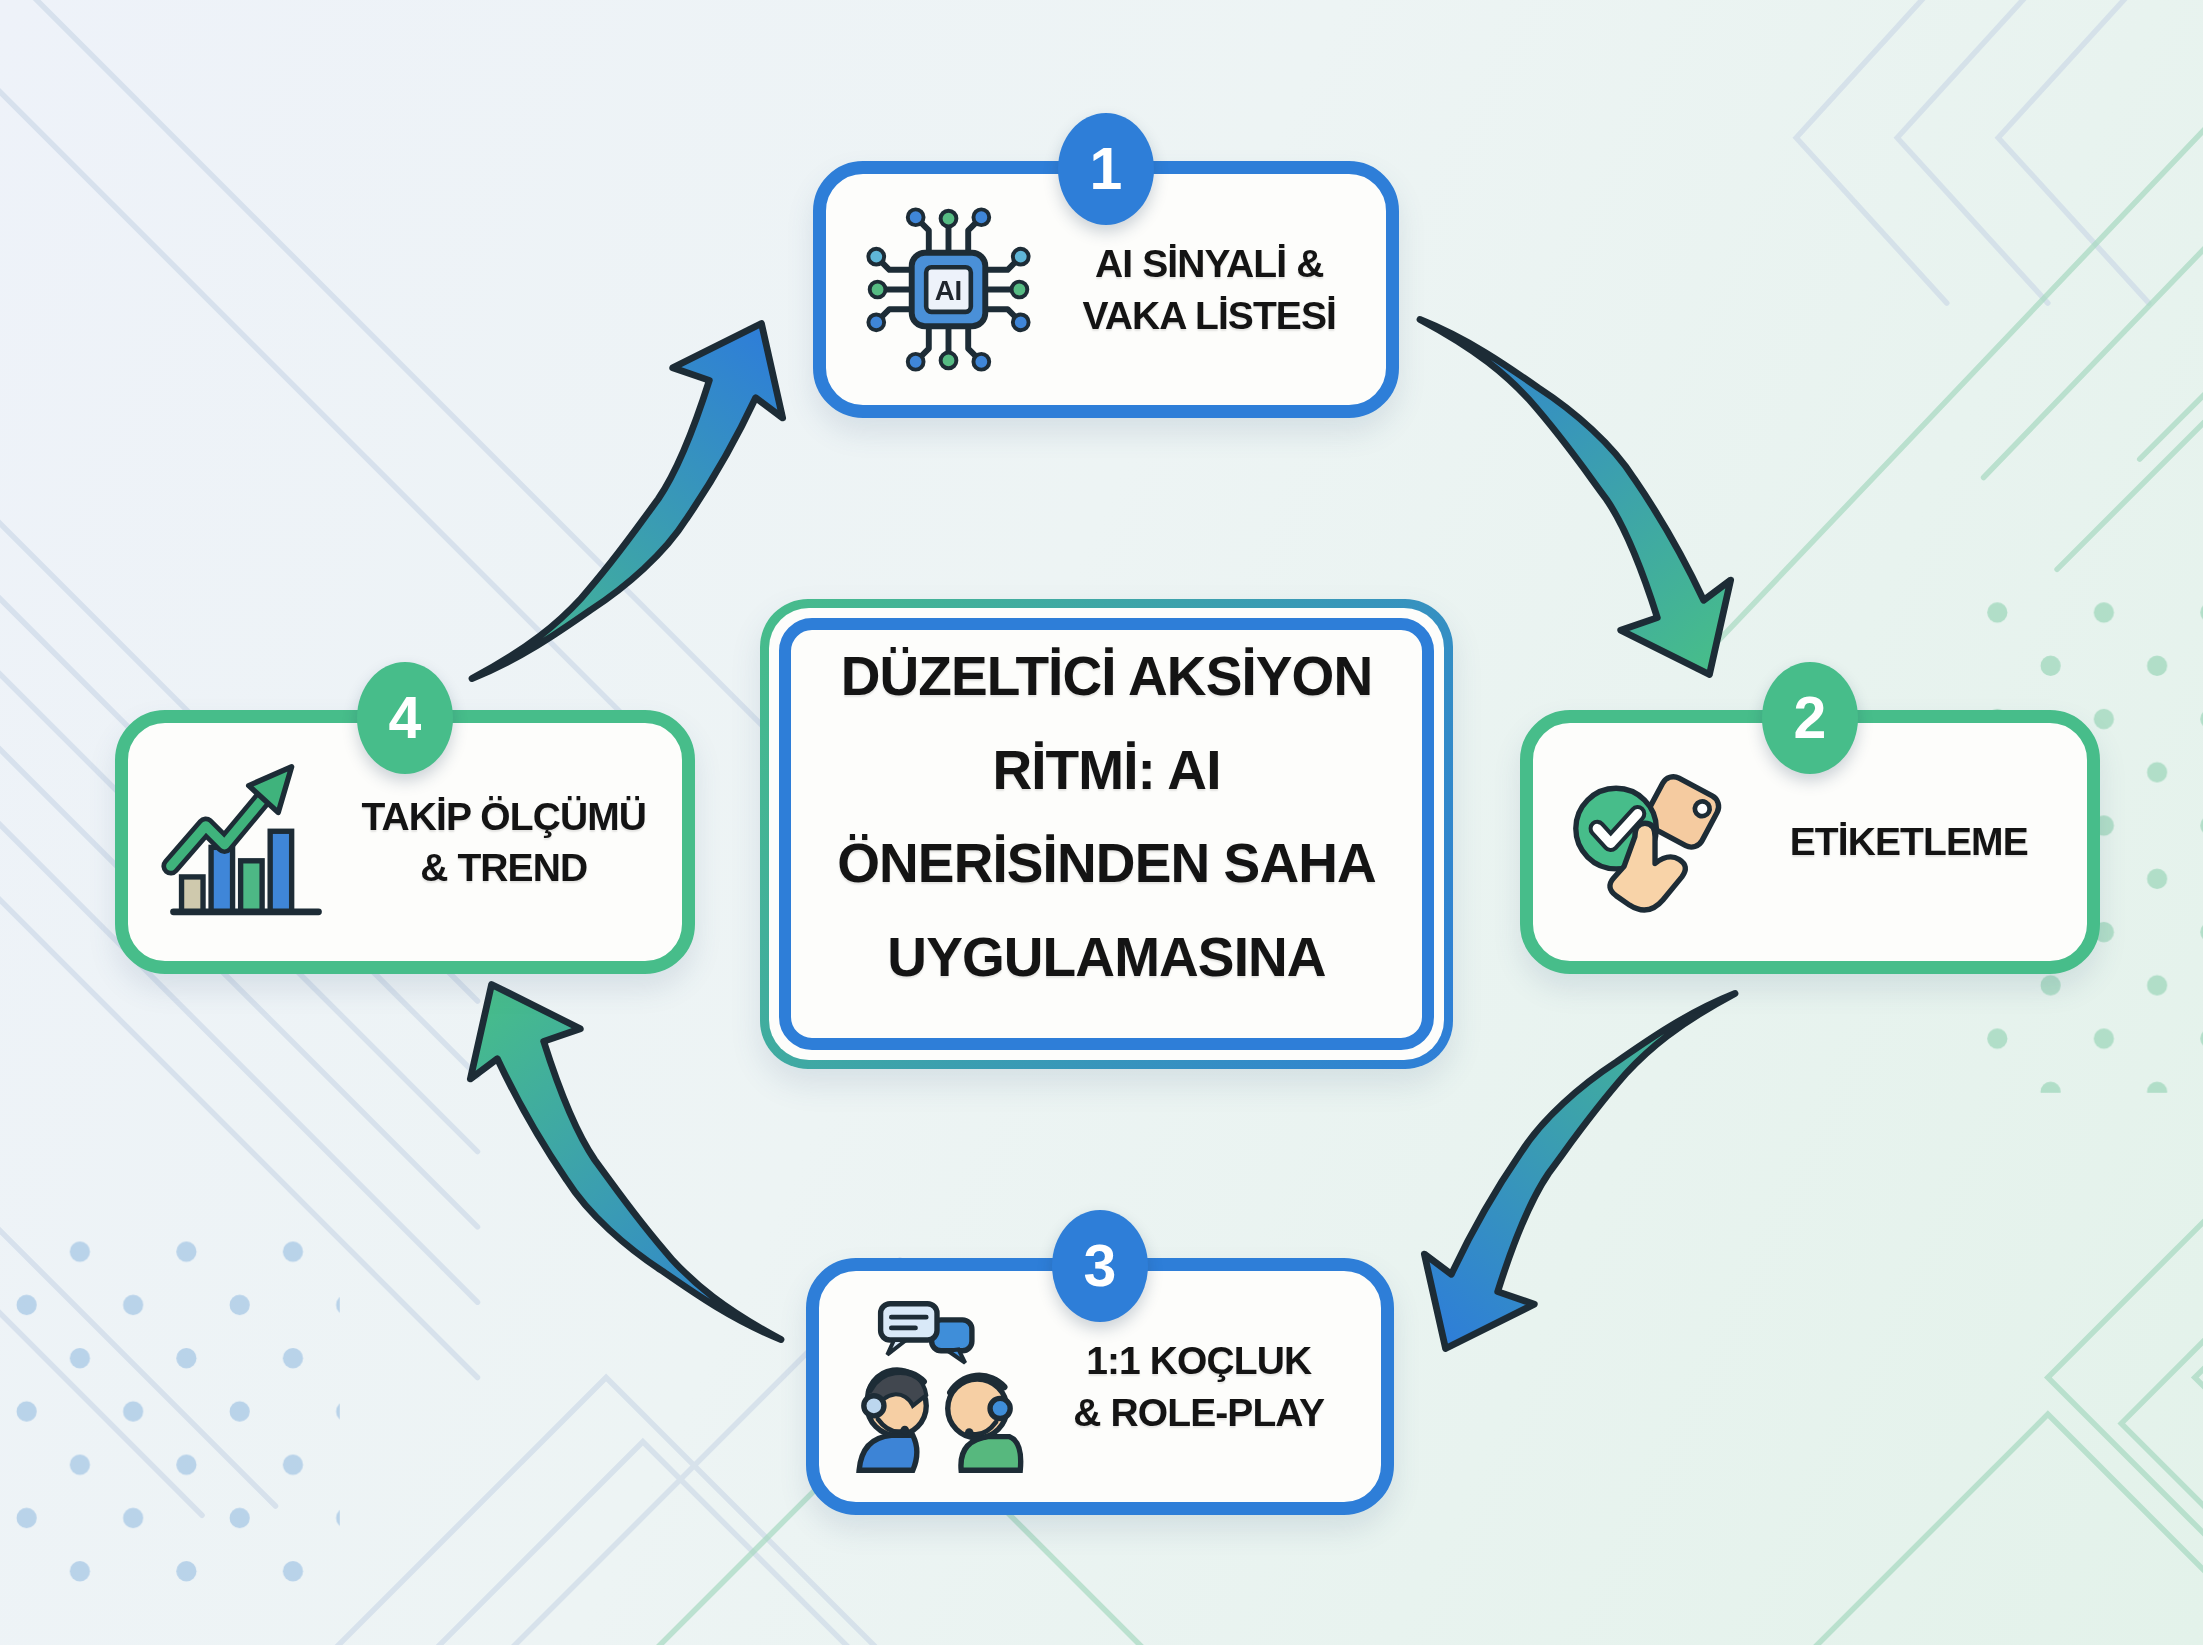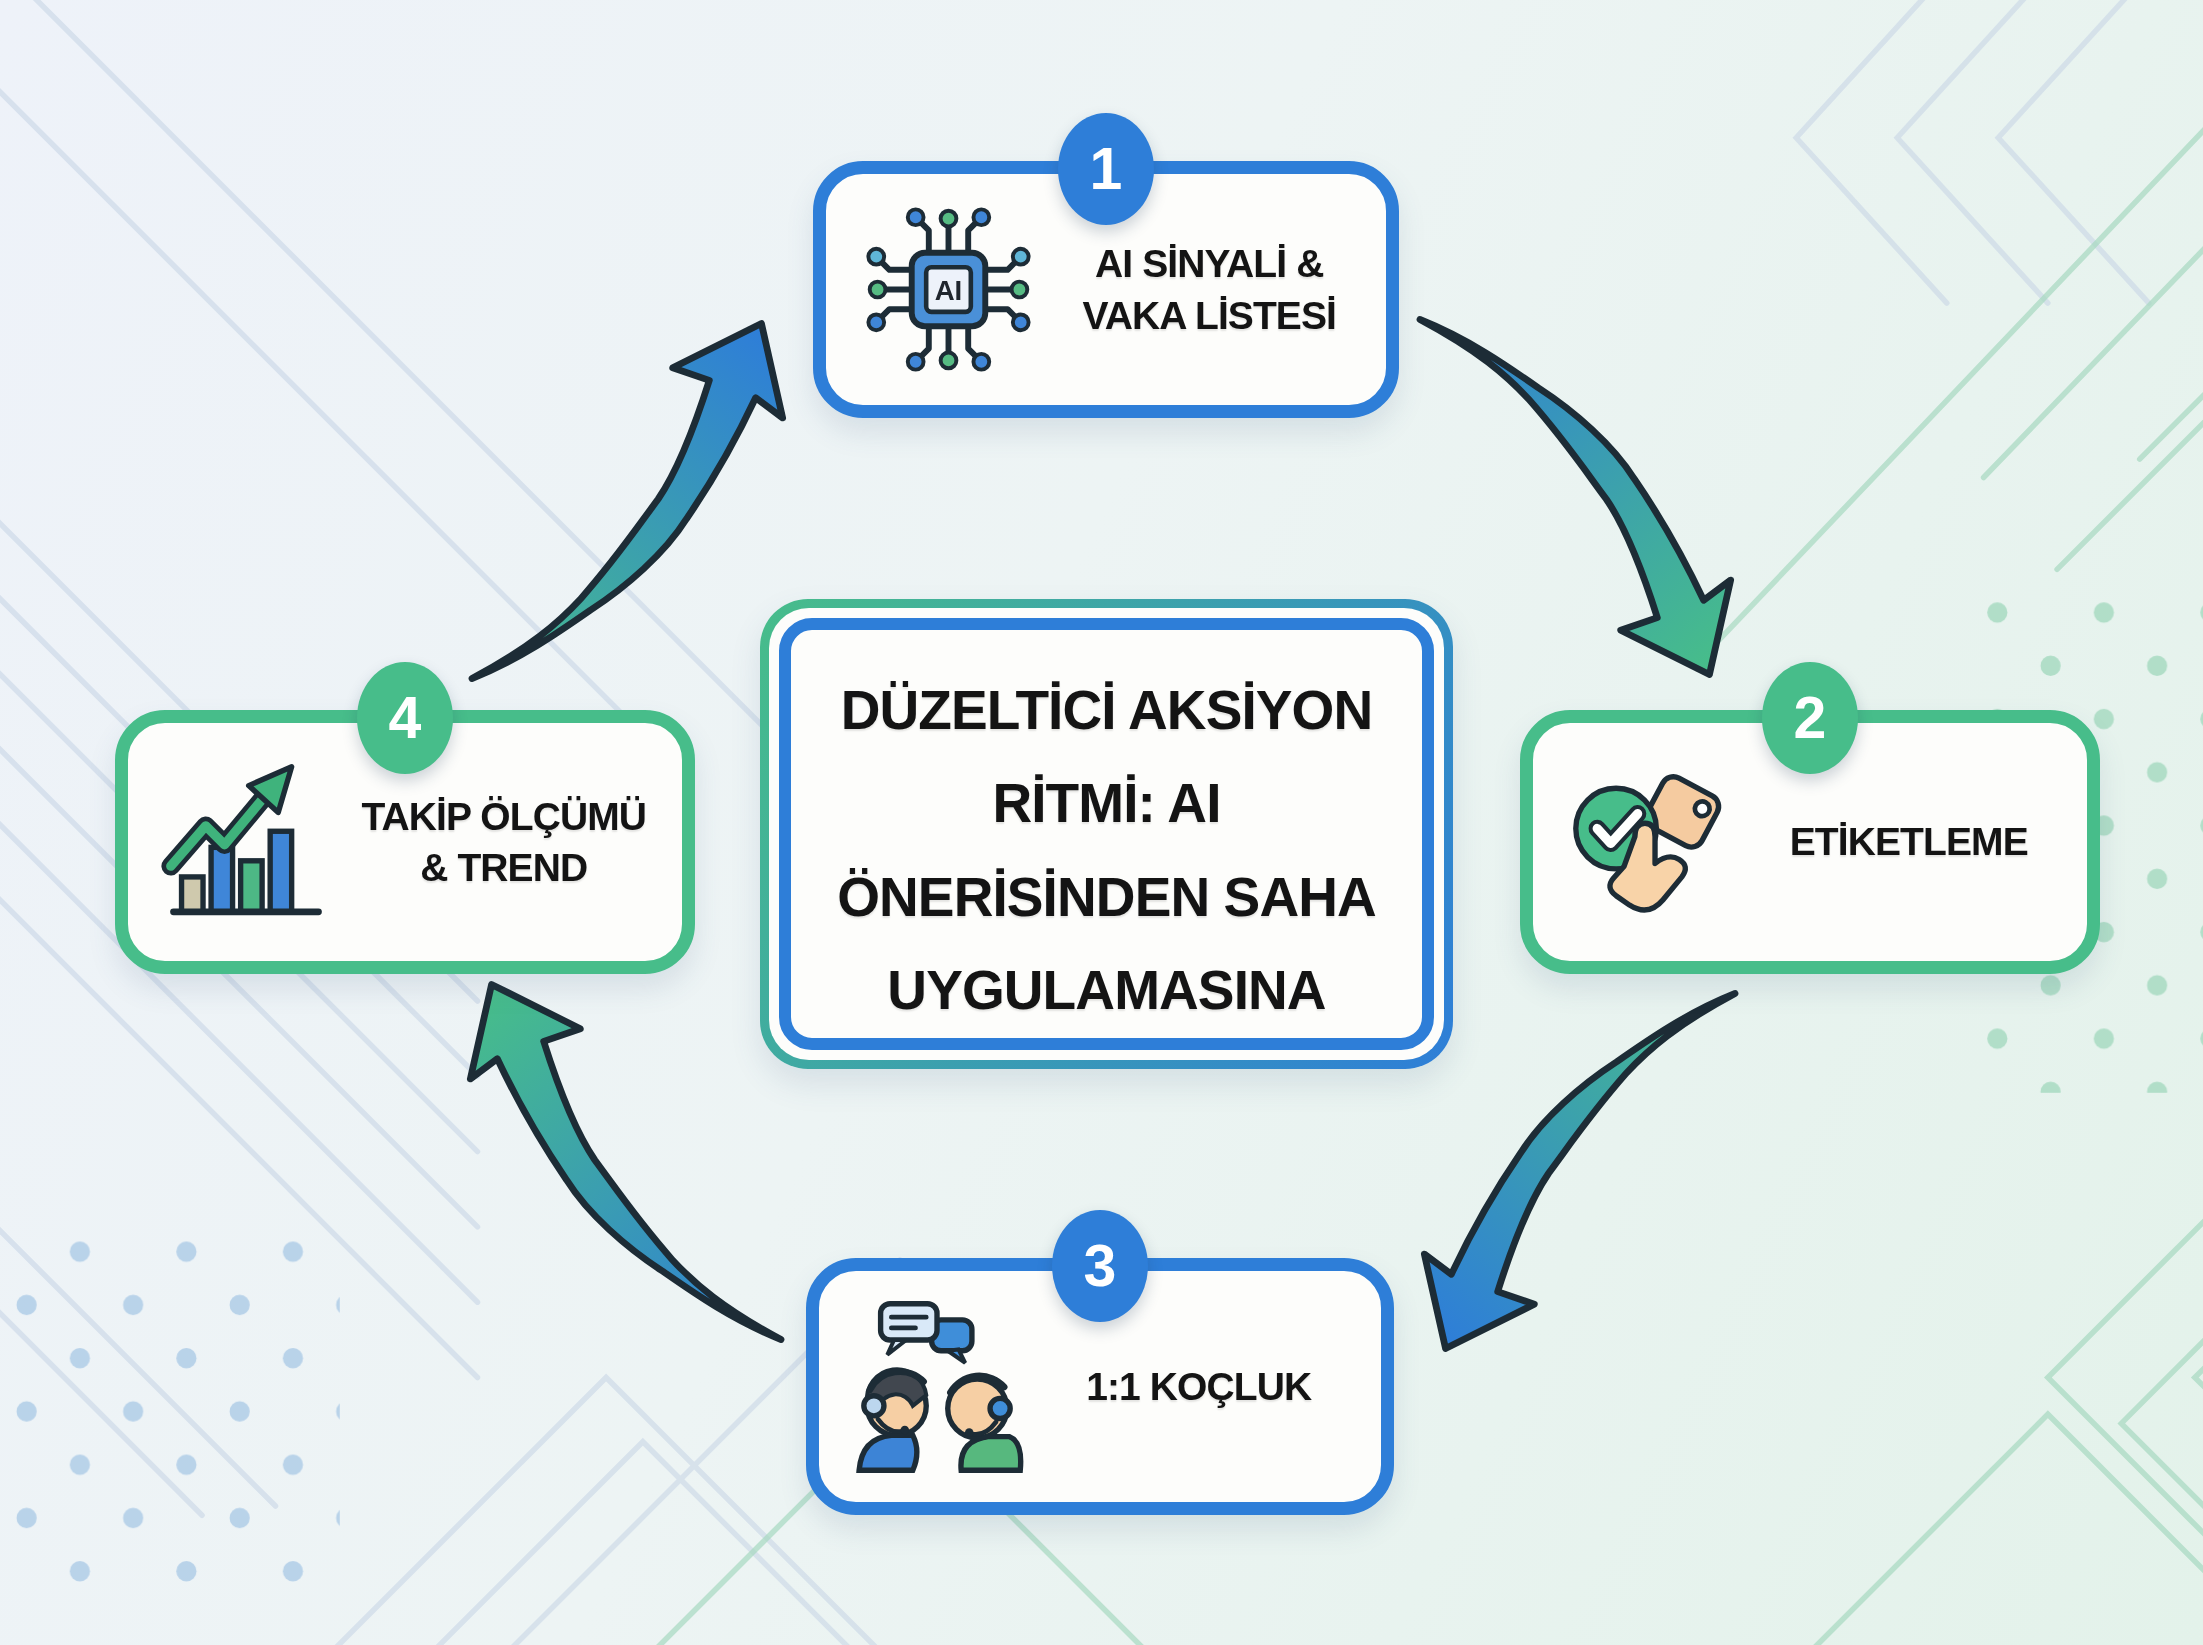--- a/index.html
+++ b/index.html
@@ -64,21 +64,21 @@
     box-shadow:0 14.7px 31px rgba(60,90,130,.13);
   }
   .center-mid{
     width:100%;height:100%;box-sizing:border-box;
     background:var(--card-bg,#fdfdfb);border-radius:40px;padding:10px;
   }
   .center-inner{
     width:100%;height:100%;box-sizing:border-box;
     border:12px solid var(--blue-accent,#2e7ed8);border-radius:33px;
     background:var(--card-bg,#fdfdfb);
-    display:flex;flex-direction:column;align-items:center;justify-content:flex-end;
+    display:flex;flex-direction:column;align-items:center;justify-content:flex-start;
   }
   .center-title{
     text-align:center;font-size:55px;font-weight:bold;line-height:1.7;
     letter-spacing:-0.9px;color:var(--text-dark,#141414);
     text-shadow:0 1.8px 1.8px rgba(0,0,0,.10);
   }
 </style>
 </head>
 <body>
 
@@ -253,20 +253,21 @@
       <circle cx="46" cy="102" r="3.2" fill="#1d2c36"></circle>
       <path d="M88 132 q-2 -22 20 -25 l16 0 q10 4 8 25 z" fill="#57b87e" stroke="#1d2c36" stroke-width="4"></path>
       <circle cx="100" cy="86" r="22" fill="#f6cfa4" stroke="#1d2c36" stroke-width="4"></circle>
       <path d="M80 74 A25 25 0 0 1 120 70" fill="none" stroke="#1d2c36" stroke-width="5" stroke-linecap="round"></path>
       <circle cx="117" cy="86" r="7.5" fill="#3f8ed9" stroke="#1d2c36" stroke-width="4"></circle>
       <path d="M114 96 q-8 11 -18 9" fill="none" stroke="#1d2c36" stroke-width="3.5" stroke-linecap="round"></path>
       <circle cx="94" cy="104" r="3.2" fill="#1d2c36"></circle>
     </svg>
     <div class="step-label">
       <div>1:1 KOÇLUK</div>
+      <div>&amp; ROLE-PLAY</div>
     </div>
   </div>
 
   <div class="step-box green" id="step-box-4">
     <div class="badge green">4</div>
     <svg class="step-icon" width="188" height="188" viewBox="0 0 140 140">
       <g stroke="#1d2c36" stroke-width="4">
         <rect x="22" y="96" width="16" height="26" fill="#cfc9ad"></rect>
         <rect x="44" y="74" width="16" height="48" fill="#3f86d8"></rect>
         <rect x="66" y="84" width="16" height="38" fill="#4db885"></rect>

